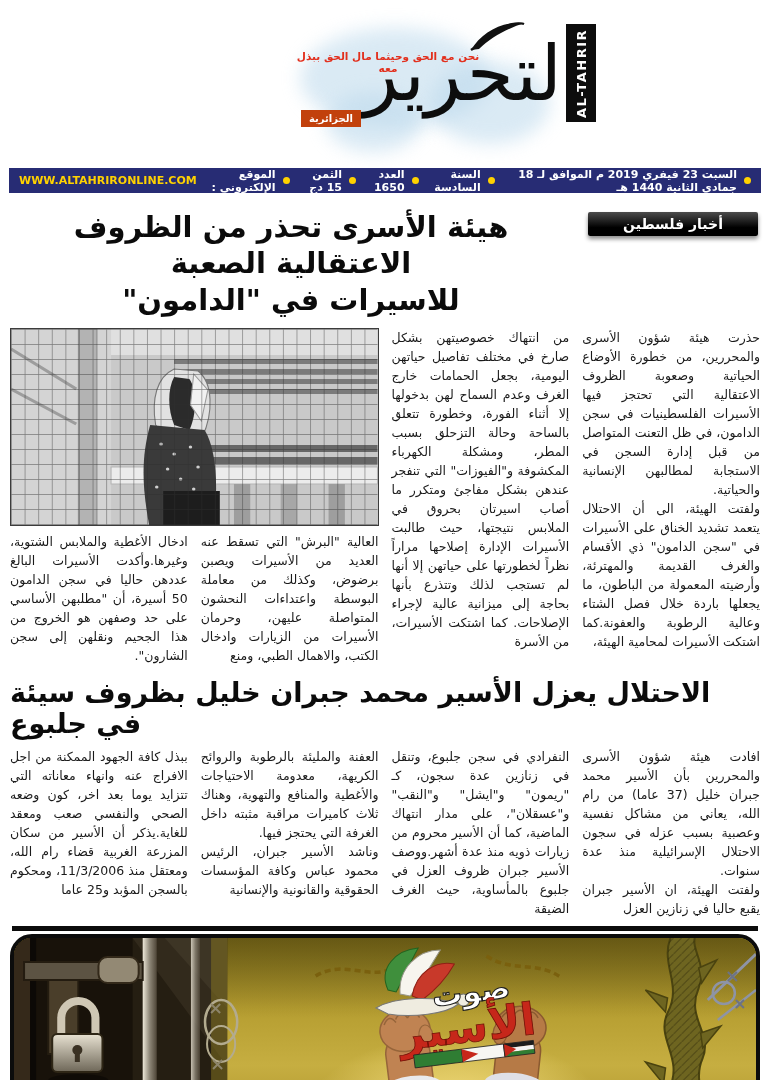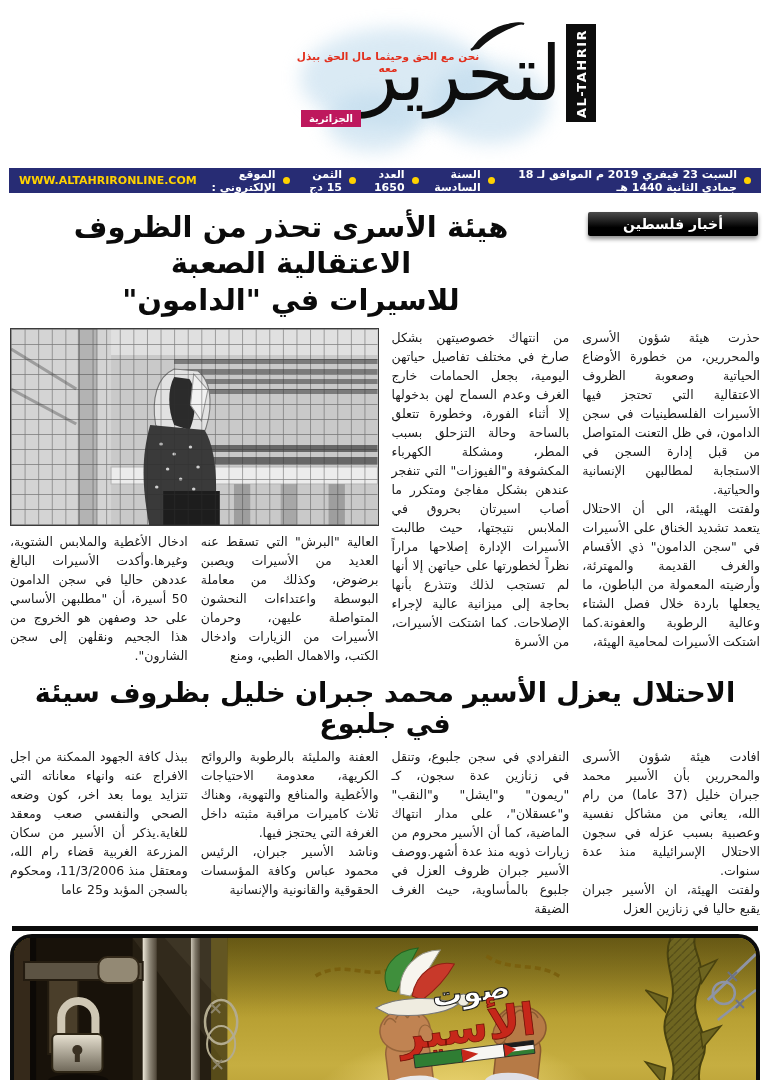--- a/index.html
+++ b/index.html
@@ -11,21 +11,21 @@
   .masthead{position:relative;height:166px;}
   .map-blob{position:absolute;background:#bcd9ec;border-radius:50%;filter:blur(9px);opacity:.55;}
   .blob1{left:300px;top:28px;width:190px;height:100px;}
   .blob2{left:430px;top:62px;width:120px;height:82px;}
   .blob3{left:326px;top:92px;width:95px;height:60px;}
   .pen-wrap{position:absolute;left:468px;top:18px;width:60px;height:40px;}
   .slogan{position:absolute;left:292px;top:50px;width:192px;text-align:center;
     font-size:10.5px;font-weight:bold;color:#e2301e;direction:rtl;}
   .logo-title{position:absolute;left:283px;top:30px;width:300px;text-align:right;
     font-size:76px;font-weight:normal;color:#0d0d0d;line-height:1.15;direction:rtl;}
-  .badge-dz{position:absolute;left:301px;top:110px;background:#be185d;color:#fff;
+  .badge-dz{position:absolute;left:301px;top:110px;background:#c2410c;color:#fff;
     font-size:10px;font-weight:bold;padding:3px 8px;direction:rtl;z-index:3;}
   .tagline{position:absolute;left:378px;top:135px;width:195px;text-align:center;
     font-size:12.5px;font-weight:bold;color:#0d0d0d;direction:rtl;}
   .side-bar{position:absolute;left:566px;top:24px;width:30px;height:98px;background:#0d0d0d;
     display:flex;align-items:center;justify-content:center;}
   .side-bar span{writing-mode:vertical-rl;transform:rotate(180deg);color:#fff;
     font-size:13px;font-weight:bold;letter-spacing:1.5px;font-family:"DejaVu Sans",sans-serif;}
   
   .date-bar{margin:2px 9px 0;background:#272c74;height:25px;display:flex;direction:rtl;
     align-items:center;gap:7px;padding:0 10px;color:#fff;font-size:11px;font-weight:bold;}
@@ -43,21 +43,21 @@
     column-gap:13px;row-gap:6px;}
   .body-text{font-size:12.5px;line-height:1.52;text-align:justify;color:#1a1a1a;
     white-space:pre-line;direction:rtl;}
   .a1-col1{grid-column:1;grid-row:1/3;}
   .a1-col2{grid-column:2;grid-row:1/3;}
   .a1-photo{grid-column:3/5;grid-row:1;height:196px;border:1px solid #3c3c3c;
     position:relative;overflow:hidden;background:#c7c7c7;}
   .a1-photo svg{display:block;width:100%;height:100%;}
   .a1-col3{grid-column:3;grid-row:2;}
   .a1-col4{grid-column:4;grid-row:2;}
-  .h2{direction:rtl;text-align:center;font-size:27px;font-weight:bold;margin:12px 10px 0;color:#0b0b0b;}
+  .h2{direction:rtl;text-align:left;font-size:27px;font-weight:bold;margin:12px 10px 0;color:#0b0b0b;}
   .article2{margin-top:8px;}
   
   .rule{height:5px;background:#0c0c0c;margin:8px 12px 3px;}
   .banner{position:relative;margin:0 10px;height:196px;border:4px solid #0c0c0c;
     border-radius:22px;overflow:hidden;background:#b59c2e;}
   .banner svg{display:block;width:100%;height:100%;}
   .svg-logo-top{font-family:"DejaVu Sans",sans-serif;font-weight:bold;font-size:30px;}
   .svg-logo-bottom{font-family:"DejaVu Sans",sans-serif;font-weight:bold;font-size:44px;}
 </style>
 </head>

